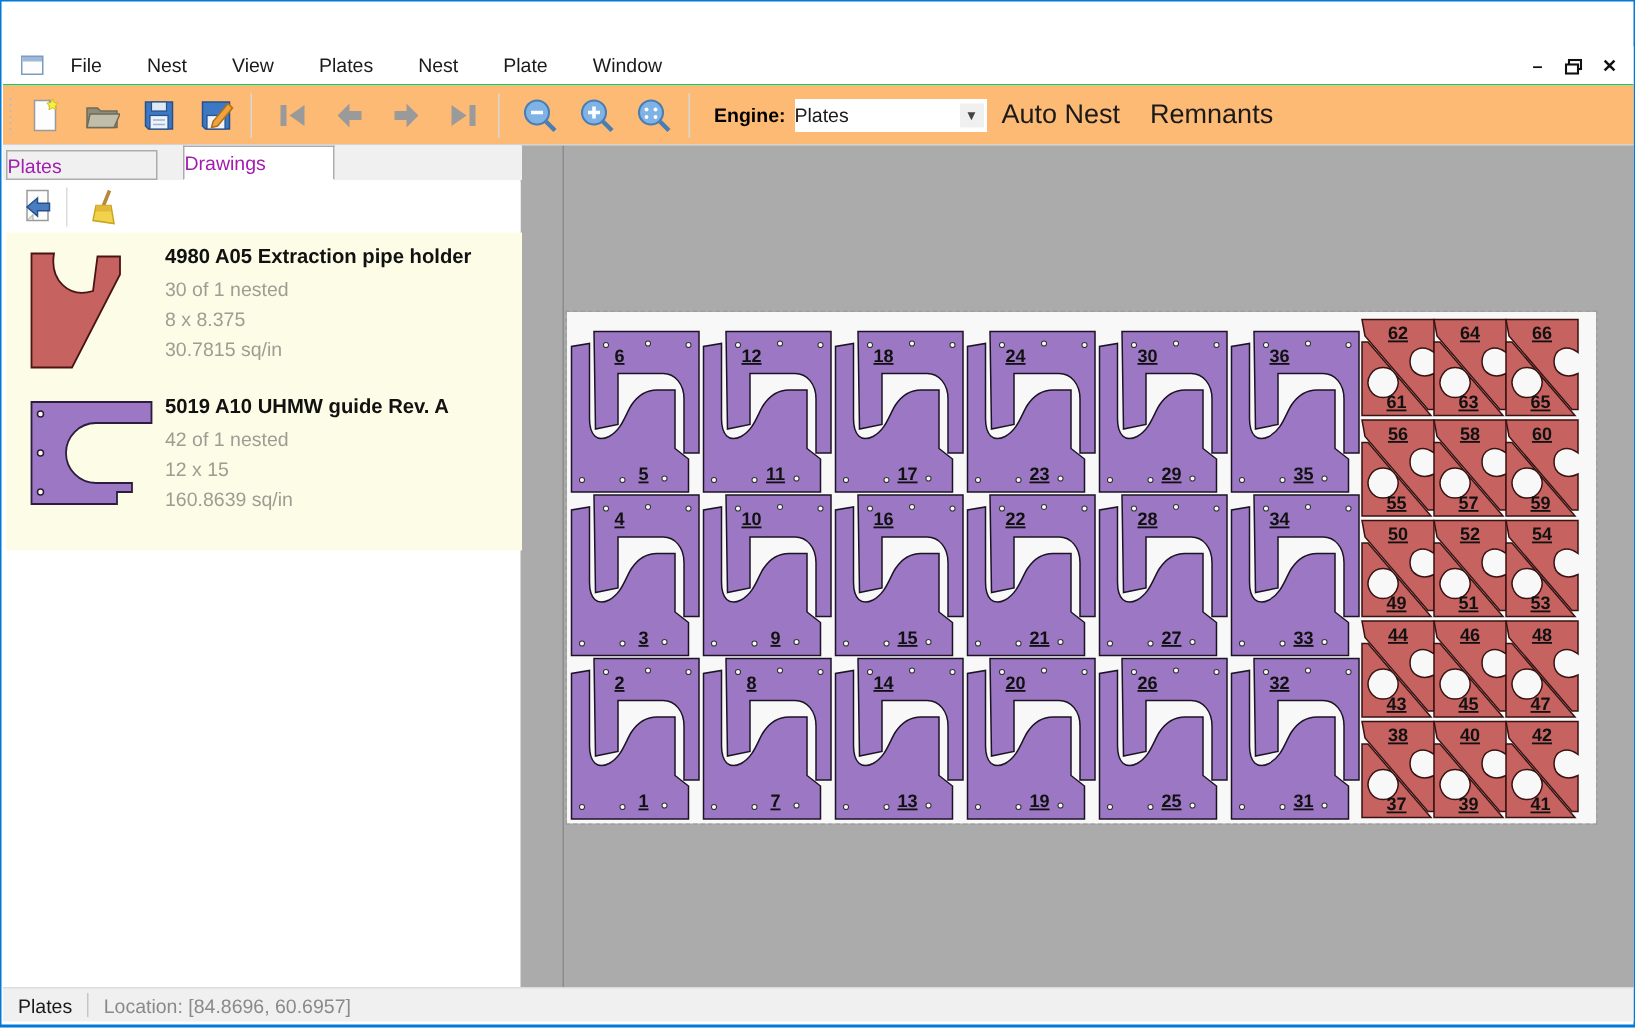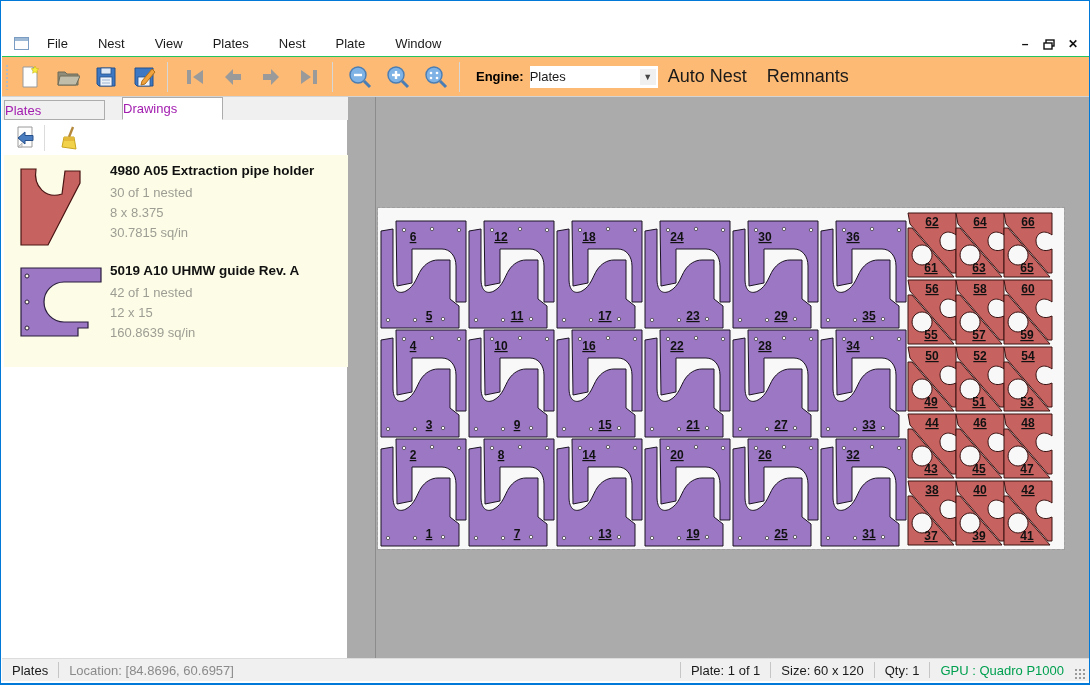--- a/index.html
+++ b/index.html
@@ -547,26 +547,15 @@
             <text x="25" y="61" text-anchor="middle" font-size="12" font-weight="bold" text-decoration="underline" fill="#111" font-family="&quot;Liberation Sans&quot;,sans-serif">41</text>
           </g>
         </svg>
     </div>
   </div>
 
   <div class="statusbar">
     <span class="sb-item">Plates</span>
     <div class="sb-sep"></div>
     <span class="sb-item sb-loc">Location: [84.8696, 60.6957]</span>
-    <div class="sb-right">
-      <div class="sb-sep"></div>
-      <span class="sb-item">Plate: 1 of 1</span>
-      <div class="sb-sep"></div>
-      <span class="sb-item">Size: 60 x 120</span>
-      <div class="sb-sep"></div>
-      <span class="sb-item">Qty: 1</span>
-      <div class="sb-sep"></div>
-      <span class="sb-item sb-gpu" id="gpu-text" style="color: rgb(0, 160, 80);">GPU : Quadro P1000</span>
-      <div class="resize-grip"></div>
-    </div>
   </div>
 
 </div>
 
 </body></html>

